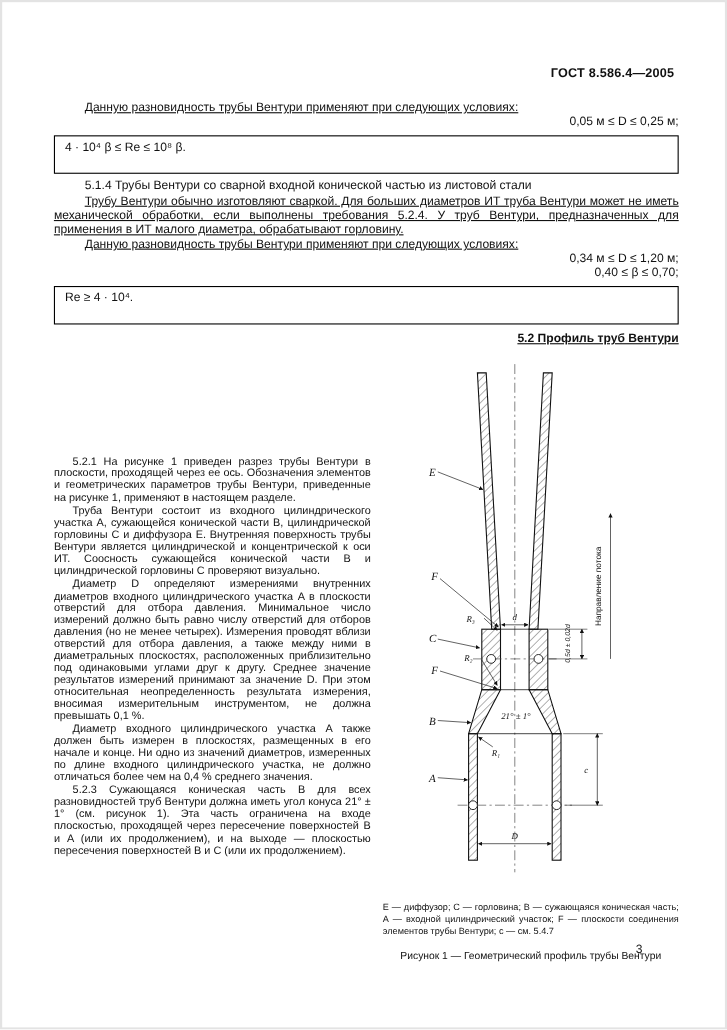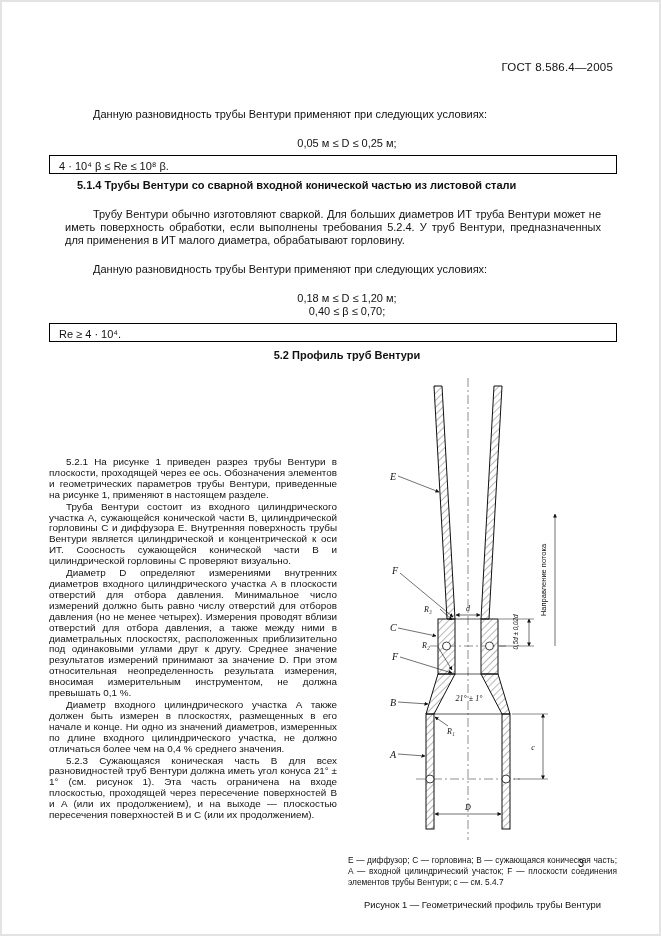--- a/index.html
+++ b/index.html
@@ -1,67 +1,67 @@
 <!DOCTYPE html>
 <html><head>
 <meta charset="utf-8">
 <style>
   html,body{margin:0;padding:0;background:#fff;}
   .page{position:relative;width:661px;height:936px;background:#fff;color:#111;
         font-family:"Liberation Sans","DejaVu Sans",sans-serif;box-sizing:border-box;
         border:2px solid #e3e3e3;overflow:hidden;}
-  .gost-header{position:absolute;top:59px;right:46px;font-size:11.5px;font-weight:normal;letter-spacing:.2px;}
+  .gost-header{position:absolute;top:59px;right:46px;font-size:11.5px;font-weight:bold;letter-spacing:.2px;}
   .content{position:absolute;left:47px;top:90px;width:568px;font-size:11px;line-height:13px;text-align:justify;}
-  .indent{text-indent:28px;margin:16px;}
-  .cond{margin:0 0 0 28px;text-align:center;}
-  .formula-box{border:1px solid #000;margin:5px 0;padding:4px 9px 0 9px;text-align:left;}
-  .hd{font-weight:bold;text-indent:28px;margin:4px 0 1px 0;text-align:left;}
-  .hd52{font-weight:bold;text-indent:28px;margin:7px 0 6px 0;text-align:center;}
+  .indent{text-indent:28px;margin:0;text-decoration:underline;}
+  .cond{margin:0 0 0 28px;text-align:right;}
+  .formula-box{border:1px solid #000;margin:5px 0;padding:4px 9px 16px 9px;text-align:left;}
+  .hd{font-weight:normal;text-indent:28px;margin:4px 0 1px 0;text-align:left;}
+  .hd52{font-weight:bold;text-indent:28px;margin:7px 0 6px 0;text-align:right;text-decoration:underline;}
   .cols{display:flex;gap:11px;align-items:center;}
   .col-text{width:288px;font-size:9.9px;line-height:10.9px;text-align:justify;}
   .col-text p{margin:0 0 1px 0;text-indent:17px;}
   .col-fig{width:269px;}
   .fig-svg{display:block;margin:6px auto 0 auto;}
   svg text{font-family:"Liberation Serif","DejaVu Serif",serif;fill:#111;}
   .wall{fill:url(#hatch);stroke:#111;stroke-width:1;}
   .cl{stroke:#444;stroke-width:.6;stroke-dasharray:9 3 2 3;fill:none;}
   .thin{stroke:#111;stroke-width:.7;}
   .ldr{stroke:#111;stroke-width:.6;fill:none;}
   .dim{stroke:#111;stroke-width:.6;fill:none;}
   .ext{stroke:#111;stroke-width:.5;}
   .tap{fill:#fff;stroke:#111;stroke-width:.8;}
   .lbl{font-style:italic;font-size:10px;}
   .lbl-s{font-style:italic;font-size:8px;}
   .dimt{font-family:"Liberation Sans","DejaVu Sans",sans-serif;font-size:6.3px;font-style:italic;}
   .flowt{font-family:"Liberation Sans","DejaVu Sans",sans-serif;font-size:7.5px;}
   .angle{font-size:8px;font-style:italic;}
-  .fig-caption{font-size:8.3px;line-height:11px;text-align:justify;margin-top:9px;}
+  .fig-caption{font-size:8.3px;line-height:11px;text-align:justify;margin-top:20px;}
   .fig-title{font-size:9.4px;text-align:center;margin-top:10px;}
   .page-num{position:absolute;top:855px;left:576px;font-size:11px;}
 </style>
 </head>
 <body>
 
 <div class="page">
 
   <div class="gost-header">ГОСТ 8.586.4—2005</div>
 
   <div class="content">
 
     <p class="indent">Данную разновидность трубы Вентури применяют при следующих условиях:</p>
     <div class="cond">0,05 м ≤ D ≤ 0,25 м;</div>
 
     <div class="formula-box">
       <span>4 · 10⁴ β ≤ Re ≤ 10⁸ β.</span>
     </div>
 
     <div class="hd">5.1.4 Трубы Вентури со сварной входной конической частью из листовой стали</div>
-    <p class="indent">Трубу Вентури обычно изготовляют сваркой. Для больших диаметров ИТ труба Вентури может не иметь поверхность обработки, если выполнены требования 5.2.4. У труб Вентури, предназначенных для применения в ИТ малого диаметра, обрабатывают горловину.</p>
+    <p class="indent">Трубу Вентури обычно изготовляют сваркой. Для больших диаметров ИТ труба Вентури может не иметь механической обработки, если выполнены требования 5.2.4. У труб Вентури, предназначенных для применения в ИТ малого диаметра, обрабатывают горловину.</p>
     <p class="indent">Данную разновидность трубы Вентури применяют при следующих условиях:</p>
-    <div class="cond">0,18 м ≤ D ≤ 1,20 м;</div>
+    <div class="cond">0,34 м ≤ D ≤ 1,20 м;</div>
     <div class="cond">0,40 ≤ β ≤ 0,70;</div>
 
     <div class="formula-box">
       <span>Re ≥ 4 · 10⁴.</span>
     </div>
 
     <div class="hd52">5.2 Профиль труб Вентури</div>
 
     <div class="cols">
 

